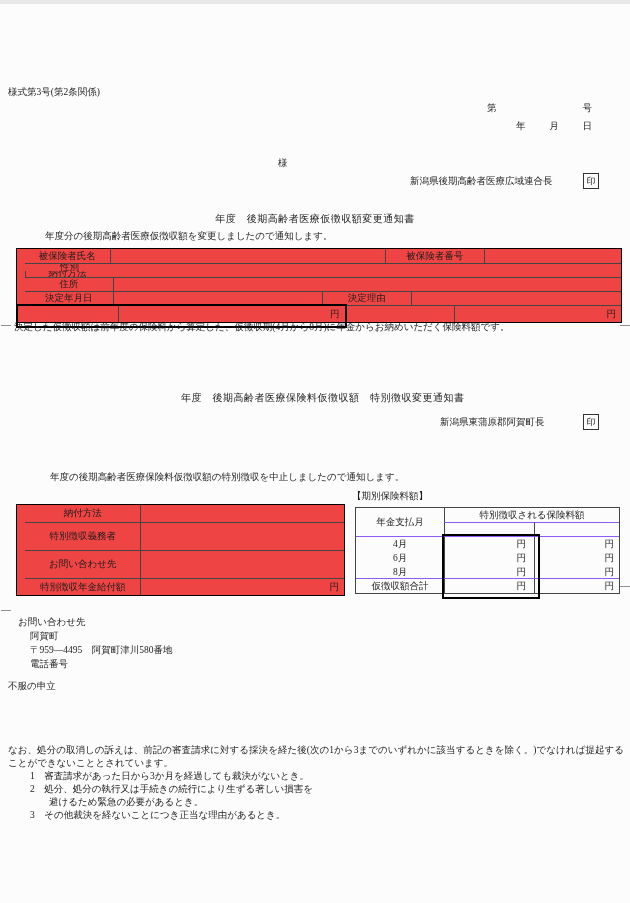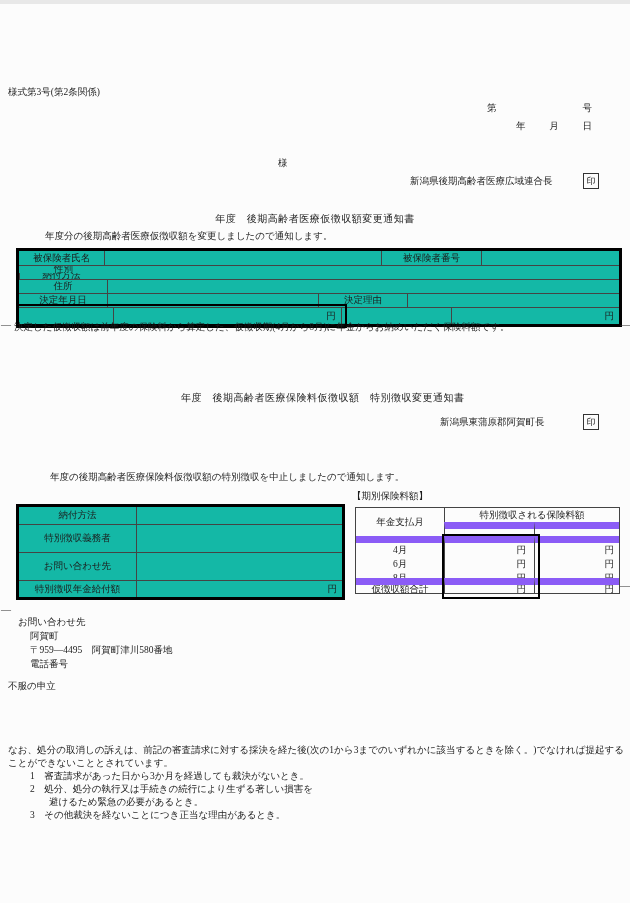--- a/index.html
+++ b/index.html
@@ -13,38 +13,38 @@
   .title{font-size:10px;letter-spacing:0.5px;}
   .center{text-align:center;width:100%;}
   .seal{
     position:absolute;width:14px;height:14px;border:1px solid #333;
     font-size:9px;display:flex;align-items:center;justify-content:center;
   }
   .flexsp{display:flex;justify-content:space-between;}
   .foldmark{font-size:10px;color:#333;}
 
   
-  .tbl{position:absolute;border:3px solid #000000;box-sizing:border-box;background:#14b8a6;}
+  .tbl{position:absolute;border:1px solid #000000;box-sizing:border-box;background:#ef4444;padding-left:8px;}
   .trow{display:flex;box-sizing:border-box;}
   .trow + .trow{border-top:1px solid #444;}
   .tcell{
     box-sizing:border-box;font-size:9.5px;display:flex;align-items:center;
     overflow:hidden;white-space:nowrap;
   }
   .tcell + .tcell{border-left:1px solid #444;}
   .lab{justify-content:center;}
   .yen{justify-content:flex-end;padding-right:5px;}
 
   
   .gridtbl{
     position:absolute;border:1px solid #444;box-sizing:border-box;background:#fcfcfc;
     display:grid;grid-template-columns:88px 90px 85px;grid-template-rows:14px 14px 42px 15px;
   }
   .gcell{box-sizing:border-box;font-size:9.5px;display:flex;align-items:center;justify-content:center;overflow:hidden;}
-  .bt{border-top:7px solid #8b5cf6;}
+  .bt{border-top:1px solid #8b5cf6;}
   .bl{border-left:1px solid #444;}
   .stack{flex-direction:column;justify-content:space-around;align-items:stretch;}
   .stack .ln{height:14px;line-height:14px;text-align:center;}
   .stack .lnr{height:14px;line-height:14px;text-align:right;}
   .gr{justify-content:flex-end;}
   .pr8{padding-right:8px;}
   .pr5{padding-right:5px;}
 
   .thickbox{position:absolute;border:2px solid #000;pointer-events:none;}
   .para{font-size:9.5px;line-height:13px;white-space:pre-wrap;text-align:justify;}

